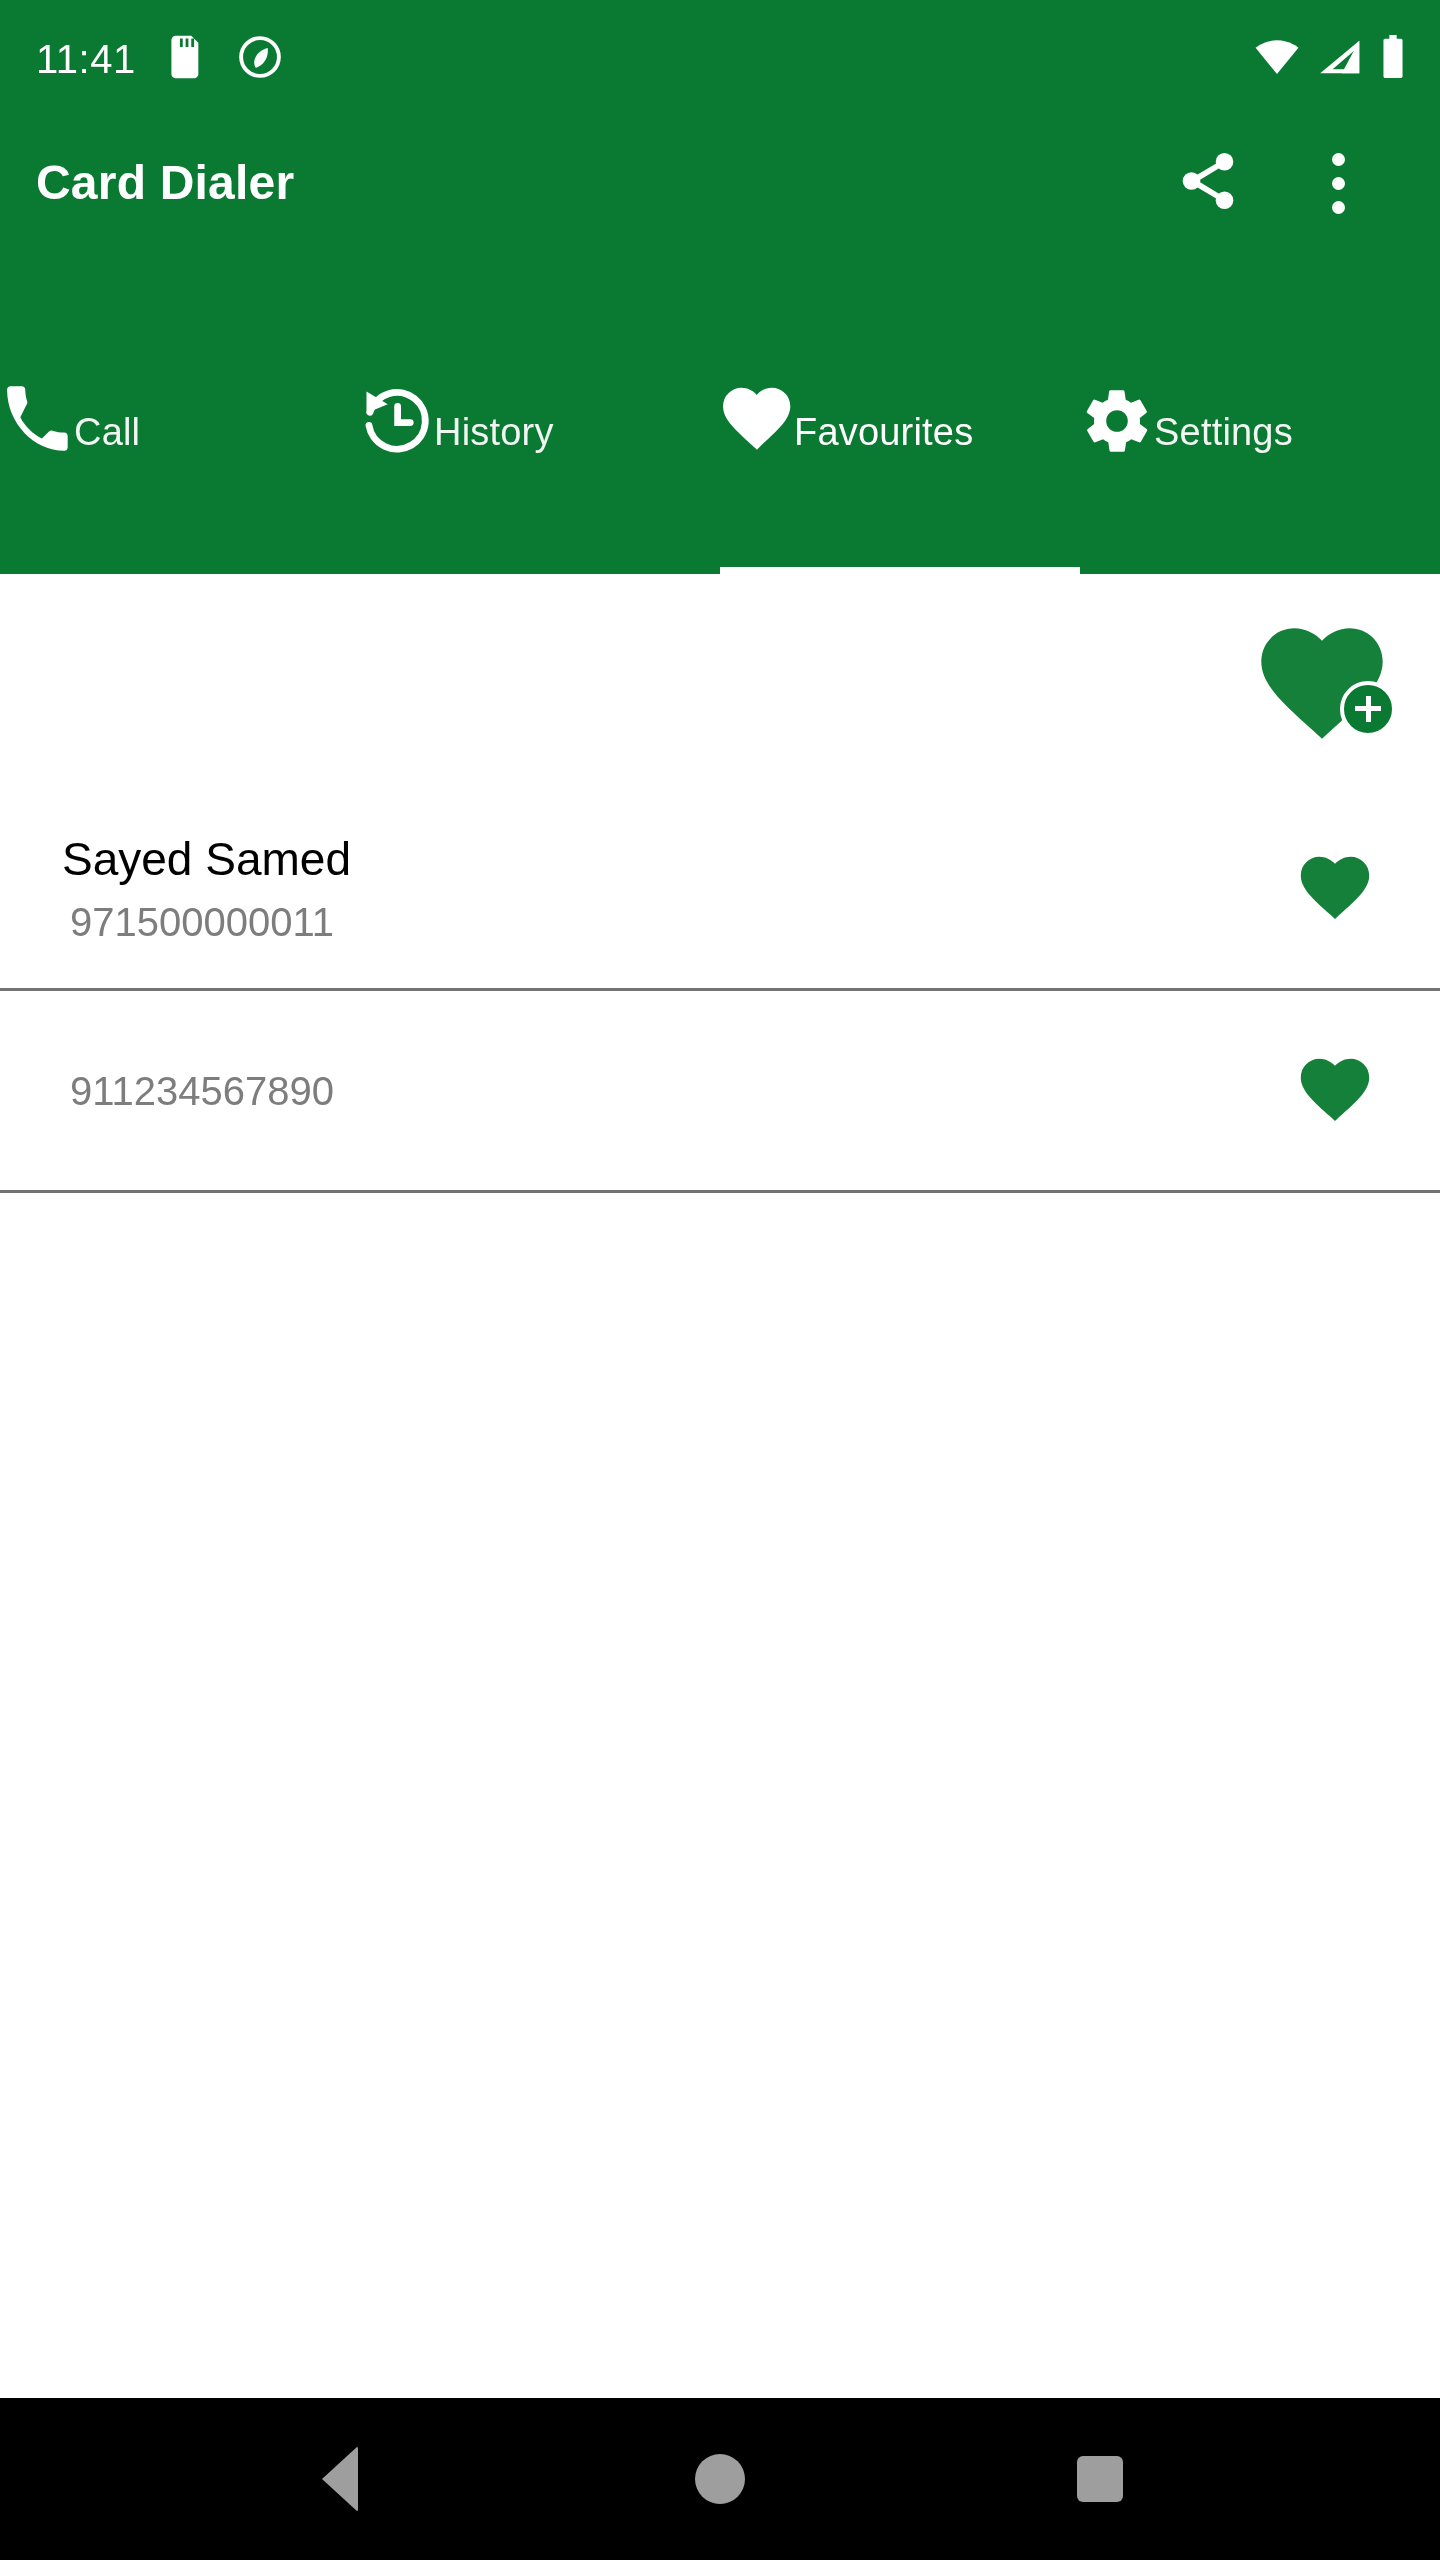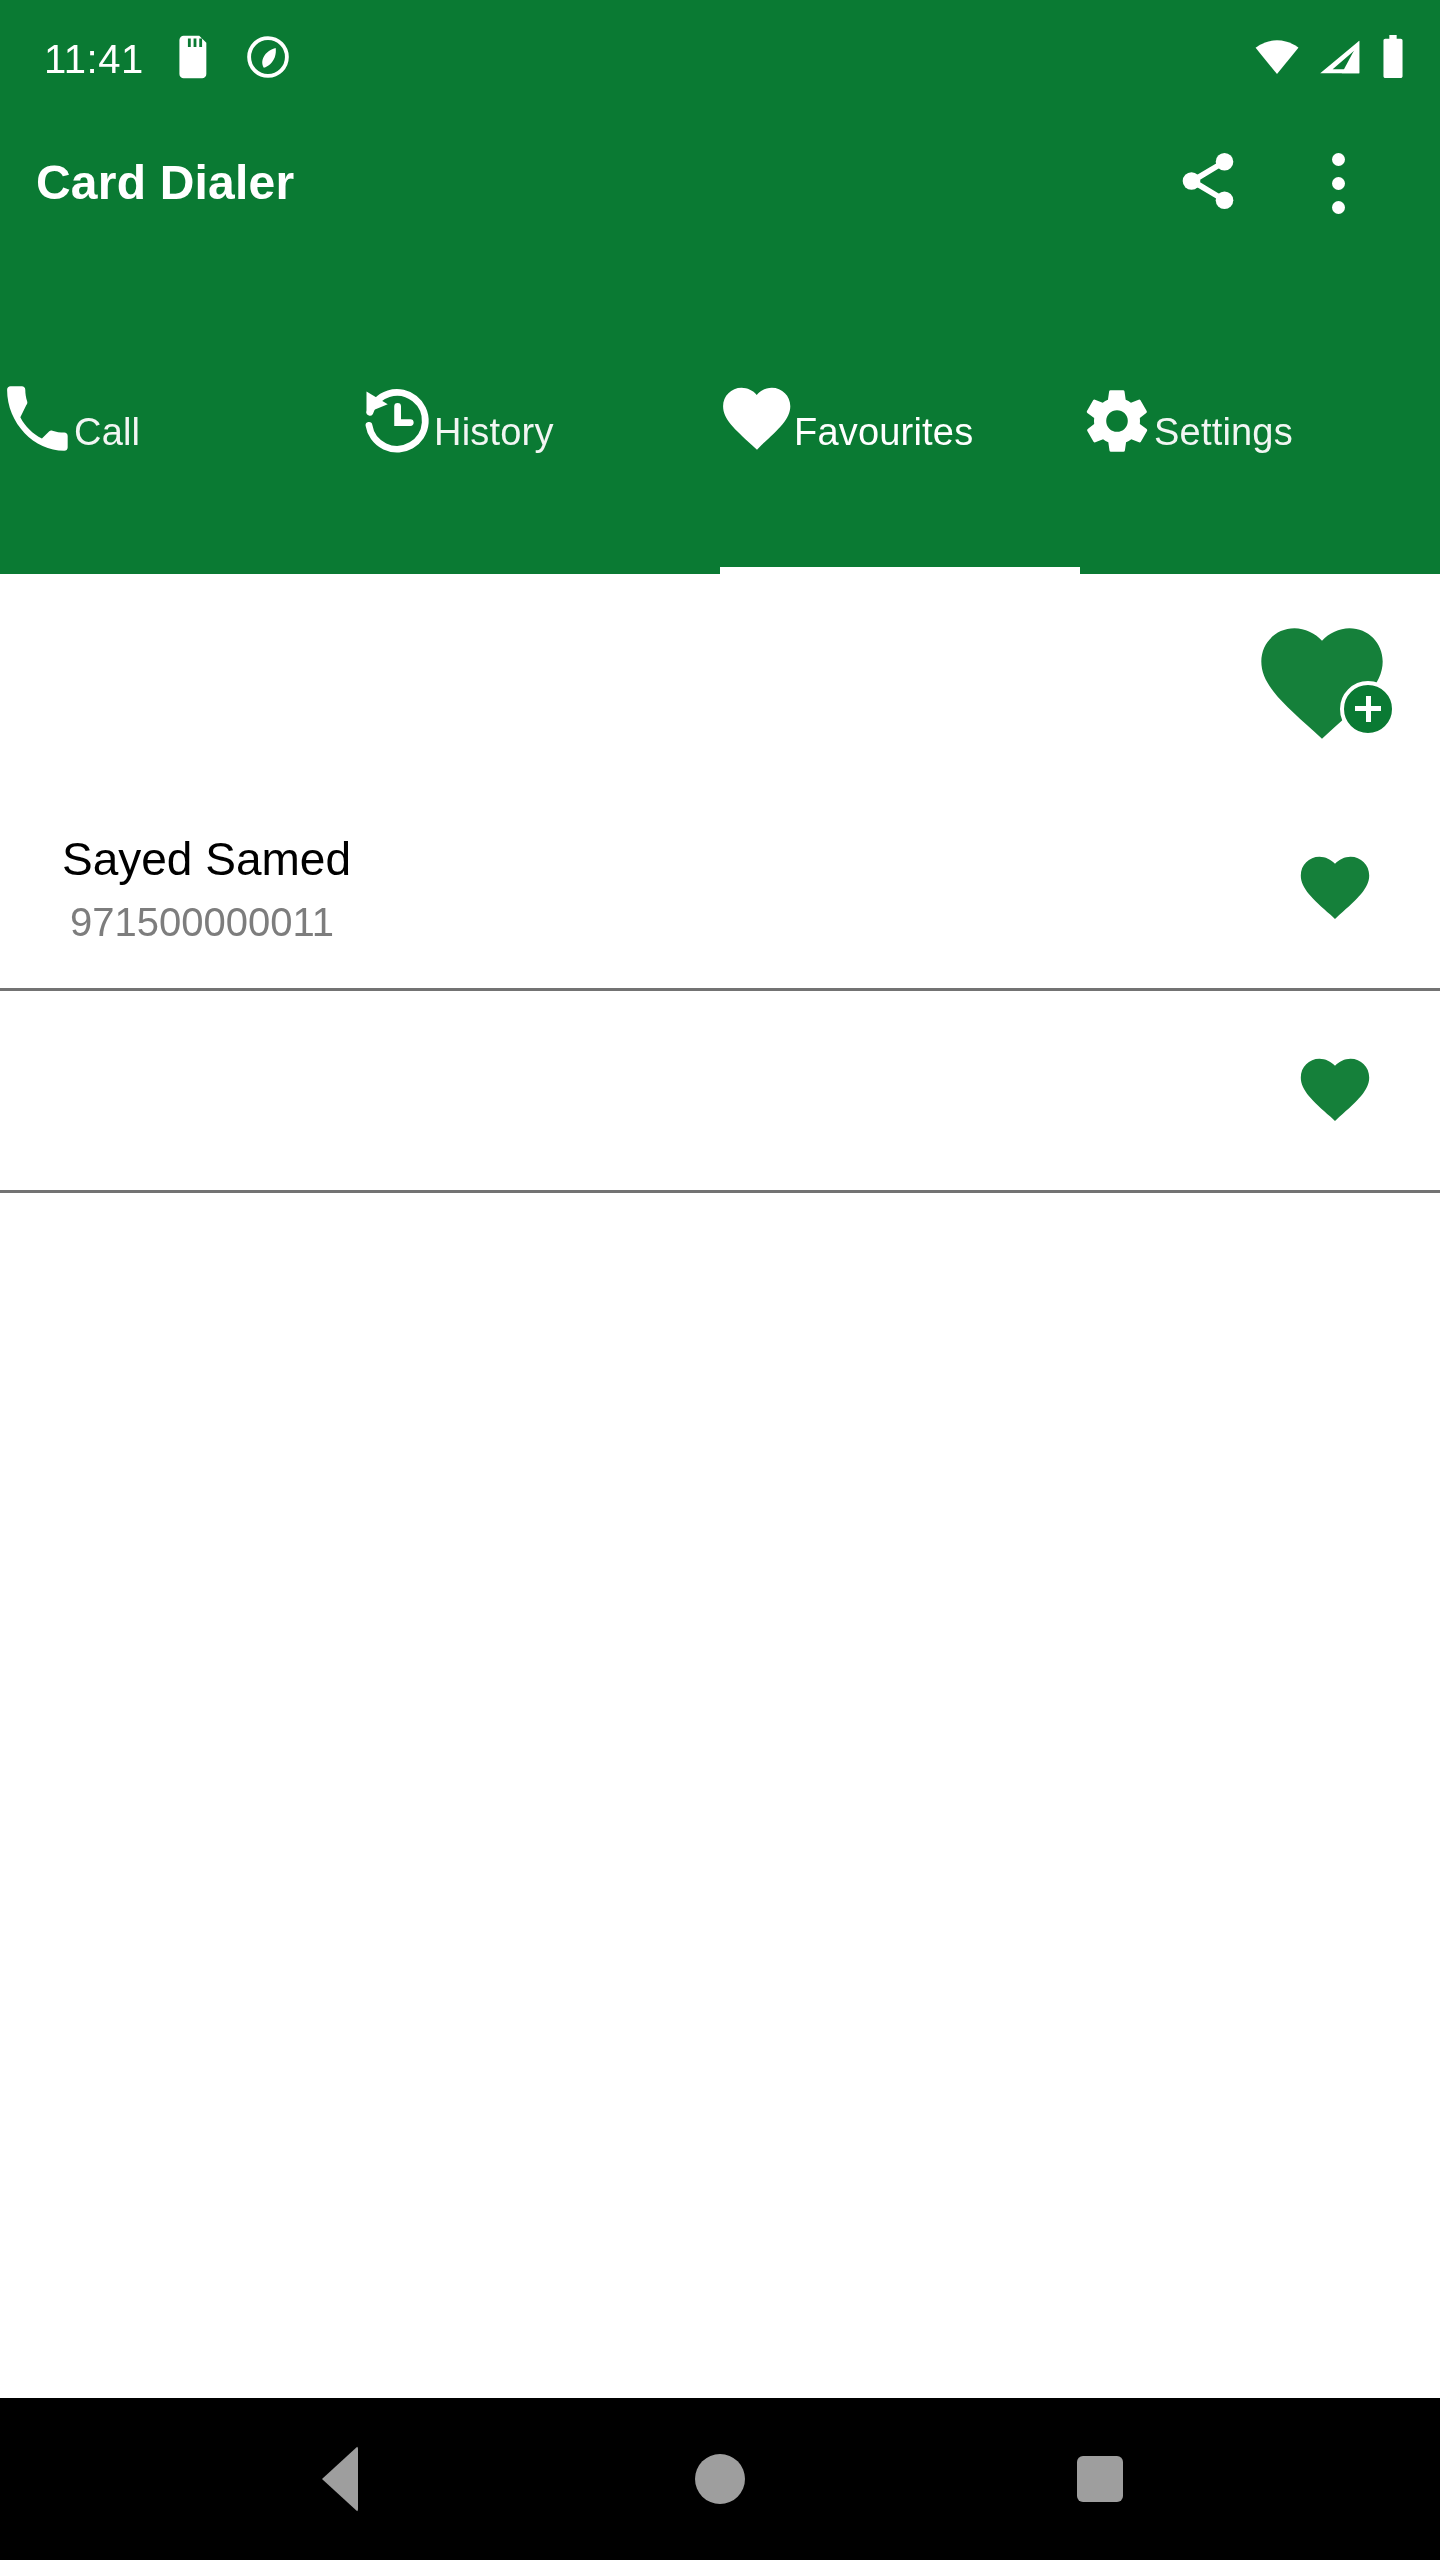--- a/index.html
+++ b/index.html
@@ -10,21 +10,21 @@
     overflow:hidden;
   }
   #phone { width:1440px; height:2560px; display:flex; flex-direction:column; background:#ffffff; position:relative; }
 
   
   .statusbar {
     height:118px; background:#0A7A33; flex:0 0 118px;
     display:flex; align-items:center; padding:0 34px 0 36px;
     color:#ffffff;
   }
-  .sb-left { display:flex; align-items:center; gap:34px;margin-left:8px; }
+  .sb-left { display:flex; align-items:center; gap:34px; }
   .sb-clock { font-size:40px; line-height:40px; letter-spacing:0.5px; color:#ffffff; font-weight:400; }
   .sb-spacer { flex:1 1 auto; }
   .sb-right { display:flex; align-items:center; gap:18px; }
   .sb-ico { display:block; }
 
   
   .appbar {
     background:#0A7A33; flex:0 0 130px; height:130px;
     display:flex; align-items:center; padding:0 40px 0 36px;
   }
@@ -237,20 +237,21 @@
           <span>
             <svg width="76" height="70" viewBox="0 0 24 21">
                 <path fill="#15803A" d="M12 20.6 10.6 19.3C4.9 14.2 1.2 10.9 1.2 6.85 1.2 3.55 3.8 0.95 7.1 0.95c1.85 0 3.65.86 4.9 2.23C13.25 1.81 15.05.95 16.9.95c3.3 0 5.9 2.6 5.9 5.9 0 4.05-3.7 7.35-9.4 12.45L12 20.6z"></path>
               </svg>
           </span>
         </div>
       </div>
 
       <div class="fav-row">
         <div class="fav-texts">
+          <div class="fav-number">911234567890</div>
         </div>
         <div class="fav-heart">
           <span>
             <svg width="76" height="70" viewBox="0 0 24 21">
                 <path fill="#15803A" d="M12 20.6 10.6 19.3C4.9 14.2 1.2 10.9 1.2 6.85 1.2 3.55 3.8 0.95 7.1 0.95c1.85 0 3.65.86 4.9 2.23C13.25 1.81 15.05.95 16.9.95c3.3 0 5.9 2.6 5.9 5.9 0 4.05-3.7 7.35-9.4 12.45L12 20.6z"></path>
               </svg>
           </span>
         </div>
       </div>
 

